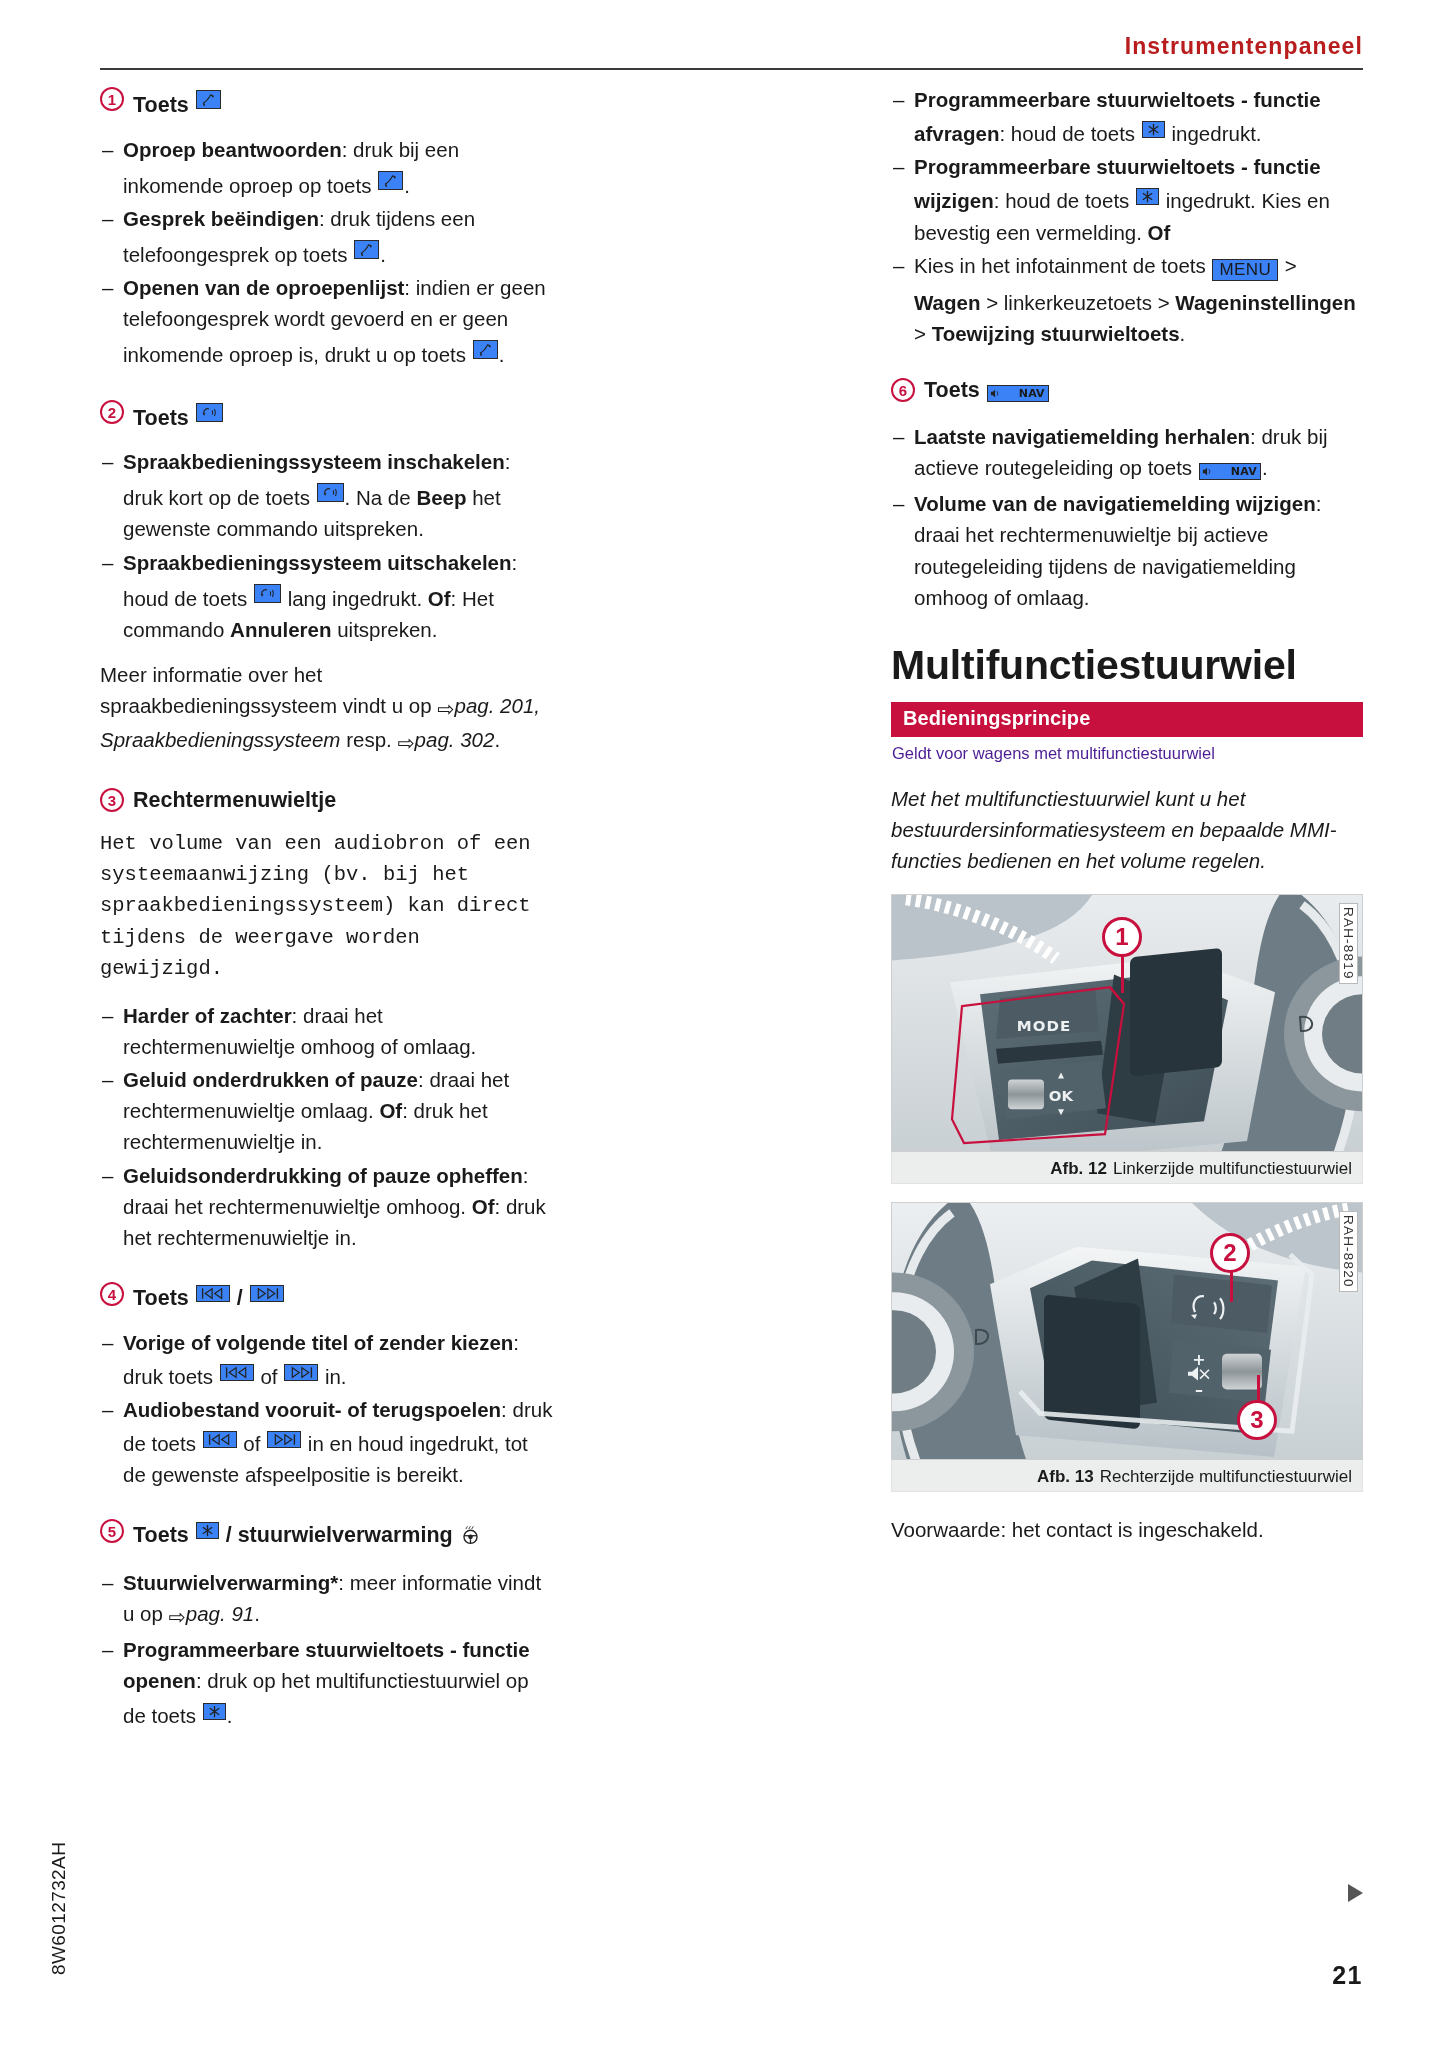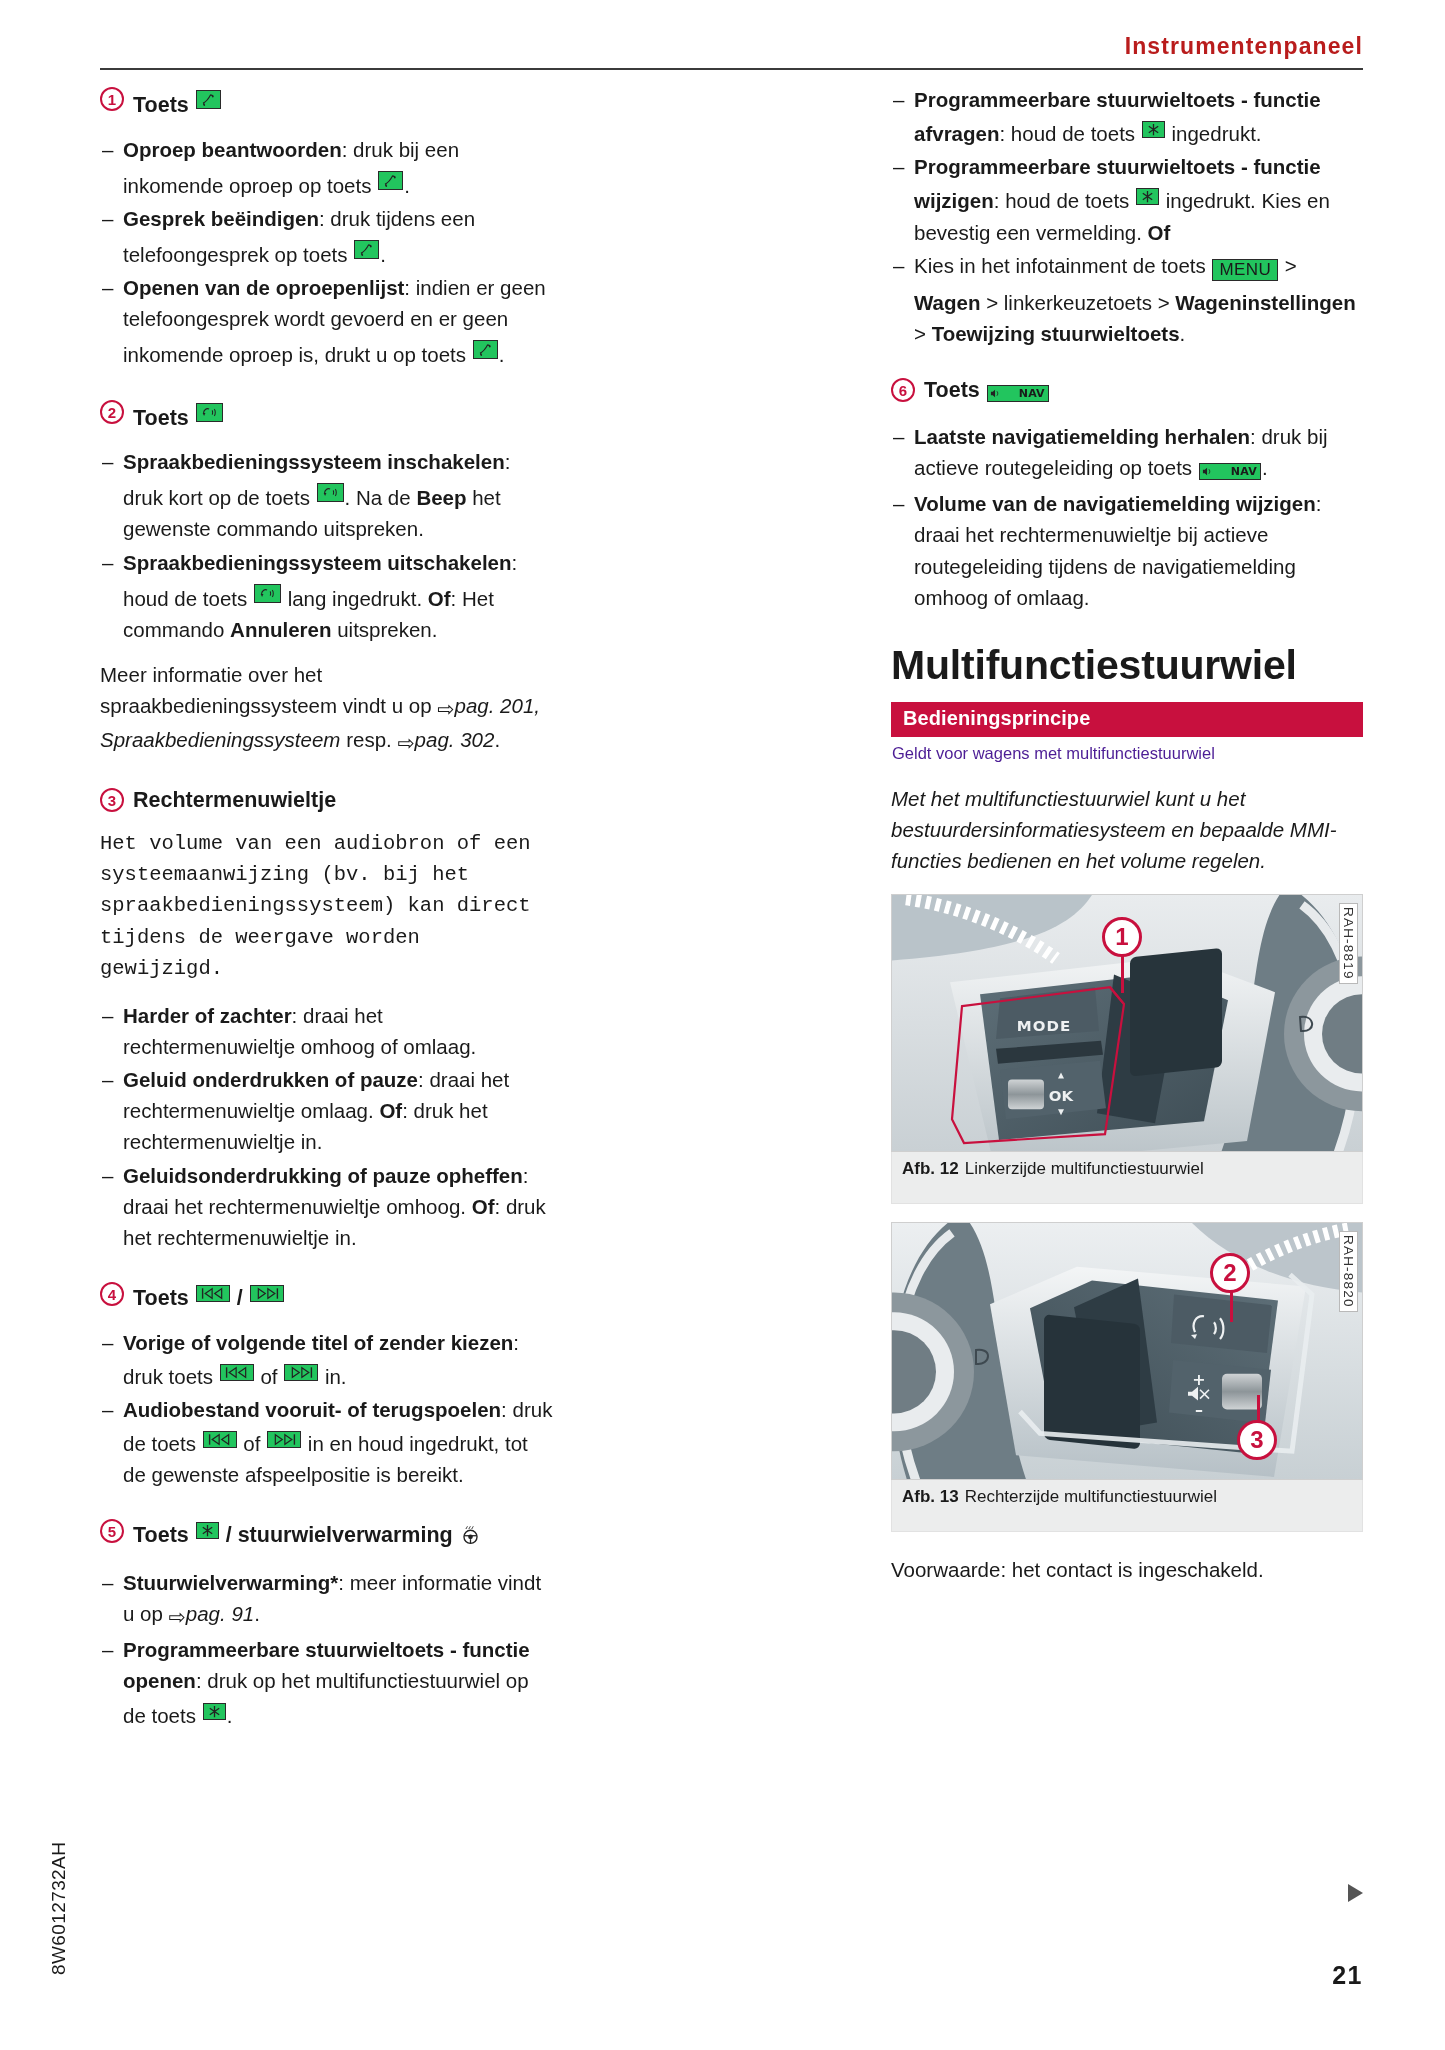--- a/index.html
+++ b/index.html
@@ -74,21 +74,21 @@
     font-size:20.5px; line-height:1.52; margin:14px 0 0 0;
   }
   p.para.first { margin-top:10px;font-family:Liberation Mono, monospace; }
   b { font-weight:700; }
   i, .it { font-style:italic; }
 
   
   .key {
     display:inline-block; border:1.6px solid #2a2a2a;
     padding:0 3px; margin:6px 1px; vertical-align:-3px;
-    line-height:1; background:#22c55e; white-space:nowrap;
+    line-height:1; background:#3b82f6; white-space:nowrap;
     font-family:"DejaVu Sans", sans-serif;
   }
   .key svg { display:block; }
   .key.menu {
     font-family:"Liberation Sans", sans-serif;
     font-size:17px; font-weight:400; padding:1px 6px 2px;
     vertical-align:-2px; letter-spacing:.4px;
   }
   .key.nav {
     font-size:11px; font-weight:700; padding:2px 3px 2px 2px;
@@ -116,22 +116,22 @@
   }
 
   
   .figure { margin-top:18px; }
   .fig-img {
     position:relative; width:100%; height:258px;
     border:1px solid #cfcfcf; overflow:hidden;
     background:#dfe3e6;
   }
   .fig-cap {
-    background:#eceded; font-size:17px; padding:7px 10px 24px;
-    border:1px solid #e2e2e2; border-top:none;
+    background:#eceded; font-size:17px; padding:7px 10px 4px;
+    border:1px solid #e2e2e2; border-top:none;text-align:right;
   }
   .fig-cap b { font-weight:700; margin-right:6px; }
   .fig-code {
     position:absolute; right:4px; top:8px;
     writing-mode: vertical-rl;
     font-size:13.5px; letter-spacing:1.2px; color:#333;
     background:#fff; border:1px solid #b9b9b9; padding:3px 1px;
   }
   .callout {
     position:absolute; width:40px; height:40px; border-radius:50%;

